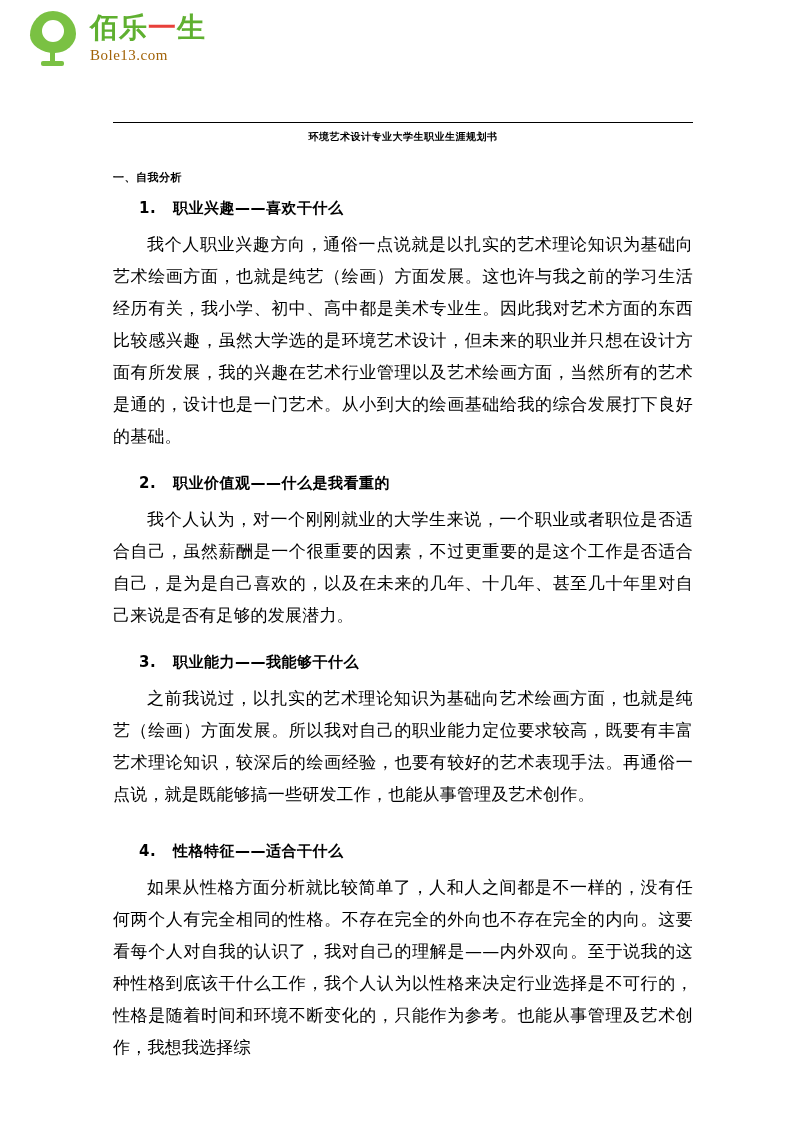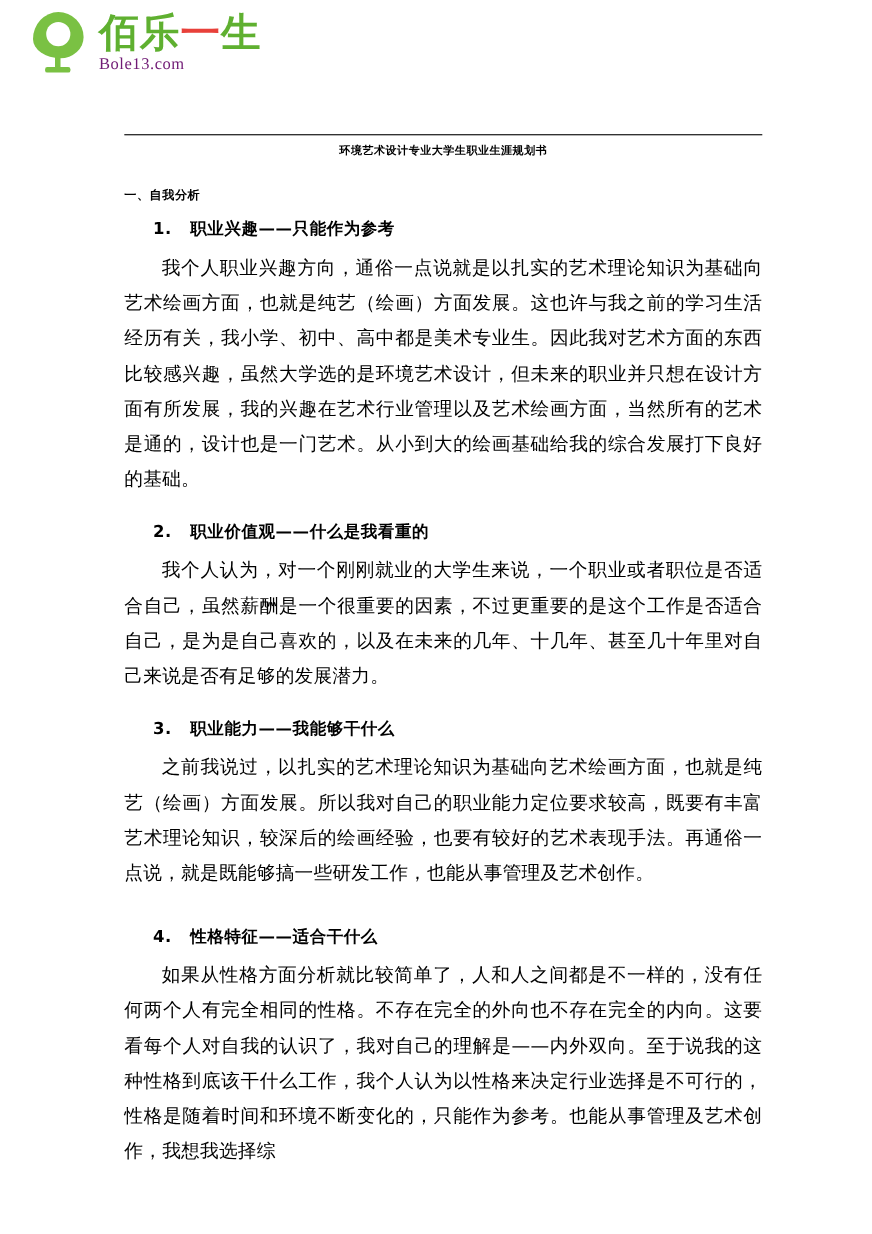--- a/index.html
+++ b/index.html
@@ -81,34 +81,34 @@
     width: 23px;
     height: 5px;
     background: #7ac143;
     border-radius: 2px;
   }
   .logo-text-wrap {
     margin-left: 6px;
     line-height: 1;
   }
   .logo-cn {
-    font-family: Liberation Serif, serif;
-    font-size: 36px;
+    font-family: Liberation Mono, monospace;
+    font-size: 28px;
     font-weight: bold;
     color: #5fb030;
     letter-spacing: 1px;
   }
   .logo-cn .char-red {
     color: #e8403a;
   }
   .logo-url {
     margin-top: 4px;
     font-family: "Liberation Serif", serif;
     font-size: 15px;
-    color: #701a75;
+    color: #a16207;
     letter-spacing: 0.5px;
   }
   .header-rule {
     position: absolute;
     left: 113px;
     top: 122px;
     width: 580px;
     height: 1px;
     background: #000000;
   }
@@ -178,21 +178,21 @@
 
   <div class="header-rule"></div>
 
   <div class="doc">
 
     <div class="doc-title">环境艺术设计专业大学生职业生涯规划书</div>
 
     <div class="h1">一、自我分析</div>
 
     <div class="sec">
-      <div class="h2"><span class="num">1.</span><span>职业兴趣——只能作为参考</span></div>
+      <div class="h2"><span class="num">1.</span><span>职业兴趣——喜欢干什么</span></div>
       <p class="body">我个人职业兴趣方向，通俗一点说就是以扎实的艺术理论知识为基础向艺术绘画方面，也就是纯艺（绘画）方面发展。这也许与我之前的学习生活经历有关，我小学、初中、高中都是美术专业生。因此我对艺术方面的东西比较感兴趣，虽然大学选的是环境艺术设计，但未来的职业并只想在设计方面有所发展，我的兴趣在艺术行业管理以及艺术绘画方面，当然所有的艺术是通的，设计也是一门艺术。从小到大的绘画基础给我的综合发展打下良好的基础。</p>
     </div>
 
     <div class="sec">
       <div class="h2"><span class="num">2.</span><span>职业价值观——什么是我看重的</span></div>
       <p class="body">我个人认为，对一个刚刚就业的大学生来说，一个职业或者职位是否适合自己，虽然薪酬是一个很重要的因素，不过更重要的是这个工作是否适合自己，是为是自己喜欢的，以及在未来的几年、十几年、甚至几十年里对自己来说是否有足够的发展潜力。</p>
     </div>
 
     <div class="sec">
       <div class="h2"><span class="num">3.</span><span>职业能力——我能够干什么</span></div>

